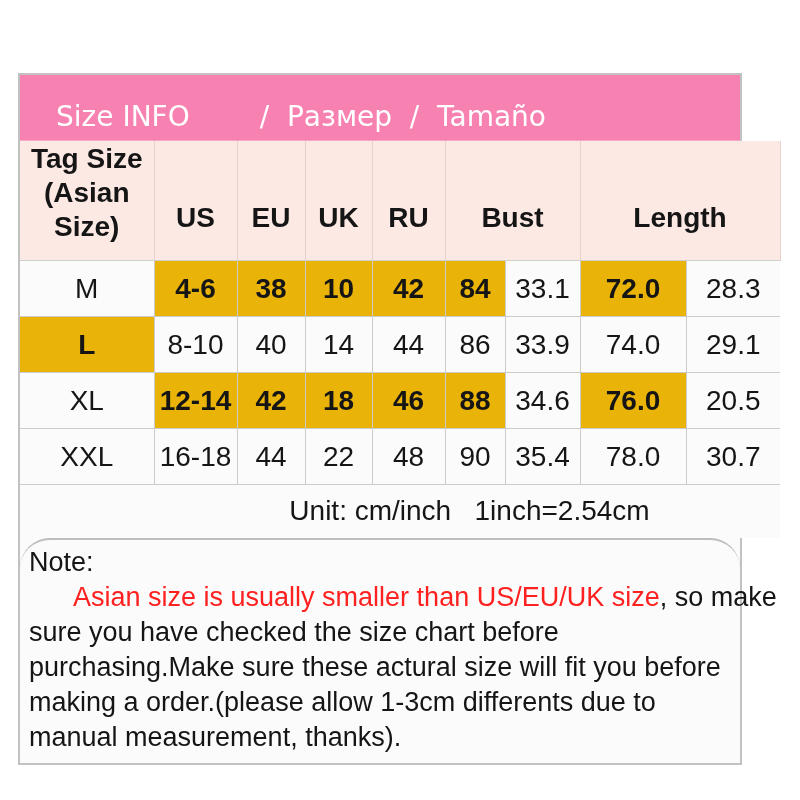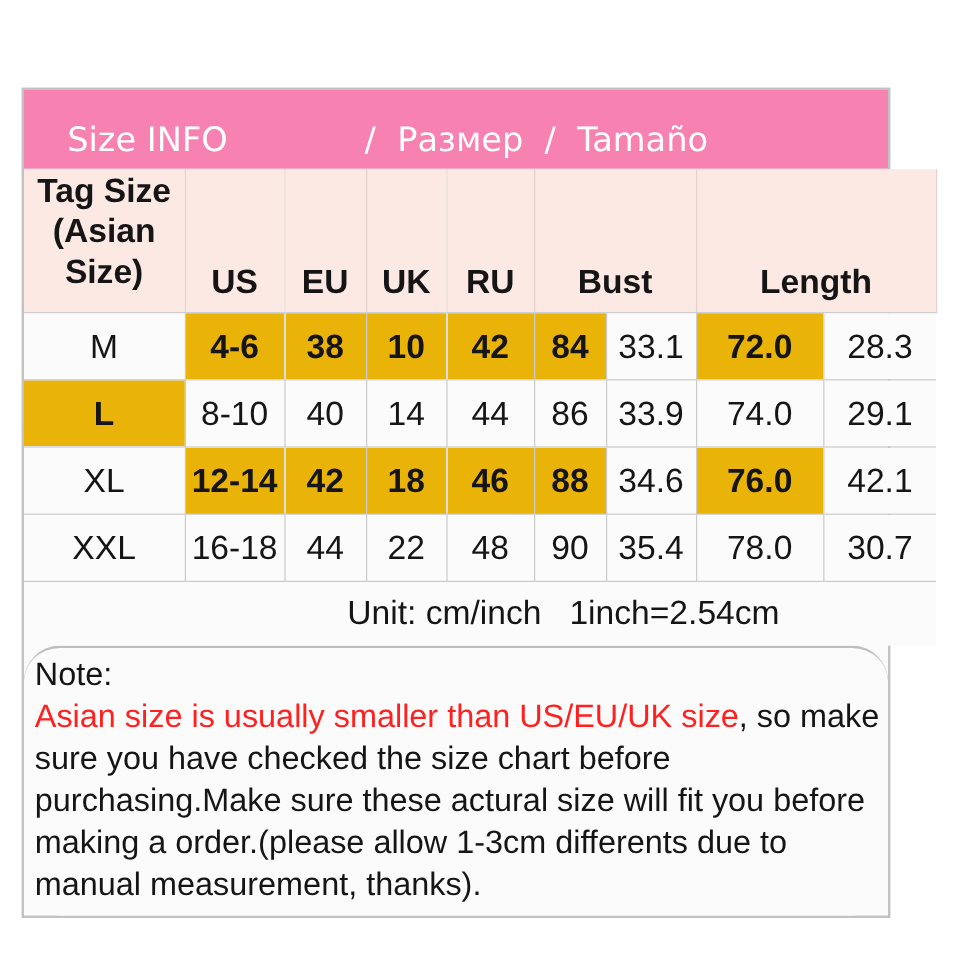--- a/index.html
+++ b/index.html
@@ -26,42 +26,42 @@
     background: #f782b2;
     border-bottom: 1px solid #f3a8c6;
     display: flex;
     align-items: flex-end;
     padding: 0 0 7px 36px;
     color: #ffffff;
     font-family: "DejaVu Sans", "Liberation Sans", sans-serif;
     font-size: 28px;
     white-space: pre;
   }
-  .title-bar .title-right { margin-left: 114px; }
+  .title-bar .title-right { margin-left: 70px; }
   
   table.size-table {
     table-layout: fixed;
     border-collapse: collapse;
     width: 760px;
   }
   table.size-table th, table.size-table td {
     box-sizing: border-box;
     text-align: center;
     overflow: hidden;
   }
   thead th {
     background: #fce9e4;
     border: 1px solid #e7d1cc;
     border-top: none;
     border-bottom: 1px solid #cfcfcf;
     height: 114px;
     font-size: 28px;
     font-weight: bold;
     vertical-align: bottom;
-    padding-bottom: 9px;
+    padding-bottom: 26px;
   }
   thead th.tag-head {
     border-left: none;
     vertical-align: middle;
     white-space: pre-line;
     line-height: 34px;
     padding-bottom: 16px;
   }
   tbody td {
     height: 56px;
@@ -91,21 +91,21 @@
     background: #fbfbfb;
     min-height: 208px;
     padding: 5px 10px 8px 9px;
     font-size: 27px;
     line-height: 35px;
     text-align: left;
     border-radius: 30px;
   }
   .note-line { white-space: nowrap; }
   .black-text { color: #151515; }
-  .red-text { color: #ff2020; }
+  .red-text { color: #ff2020; margin-left: 44px; }
 </style>
 </head>
 <body>
 
 <div class="canvas">
   <div class="chart-box">
 
     <div class="title-bar">
       <span class="title-left">Size INFO</span>
       <span class="title-right">/  Размер  /  Tamaño</span>
@@ -161,21 +161,21 @@
           </tr>
           <tr>
             <td>XL</td>
             <td class="shaded">12-14</td>
             <td class="shaded">42</td>
             <td class="shaded">18</td>
             <td class="shaded">46</td>
             <td class="shaded">88</td>
             <td>34.6</td>
             <td class="shaded">76.0</td>
-            <td>42.1</td>
+            <td>20.5</td>
           </tr>
           <tr>
             <td>XXL</td>
             <td>16-18</td>
             <td>44</td>
             <td>22</td>
             <td>48</td>
             <td>90</td>
             <td>35.4</td>
             <td>78.0</td>

